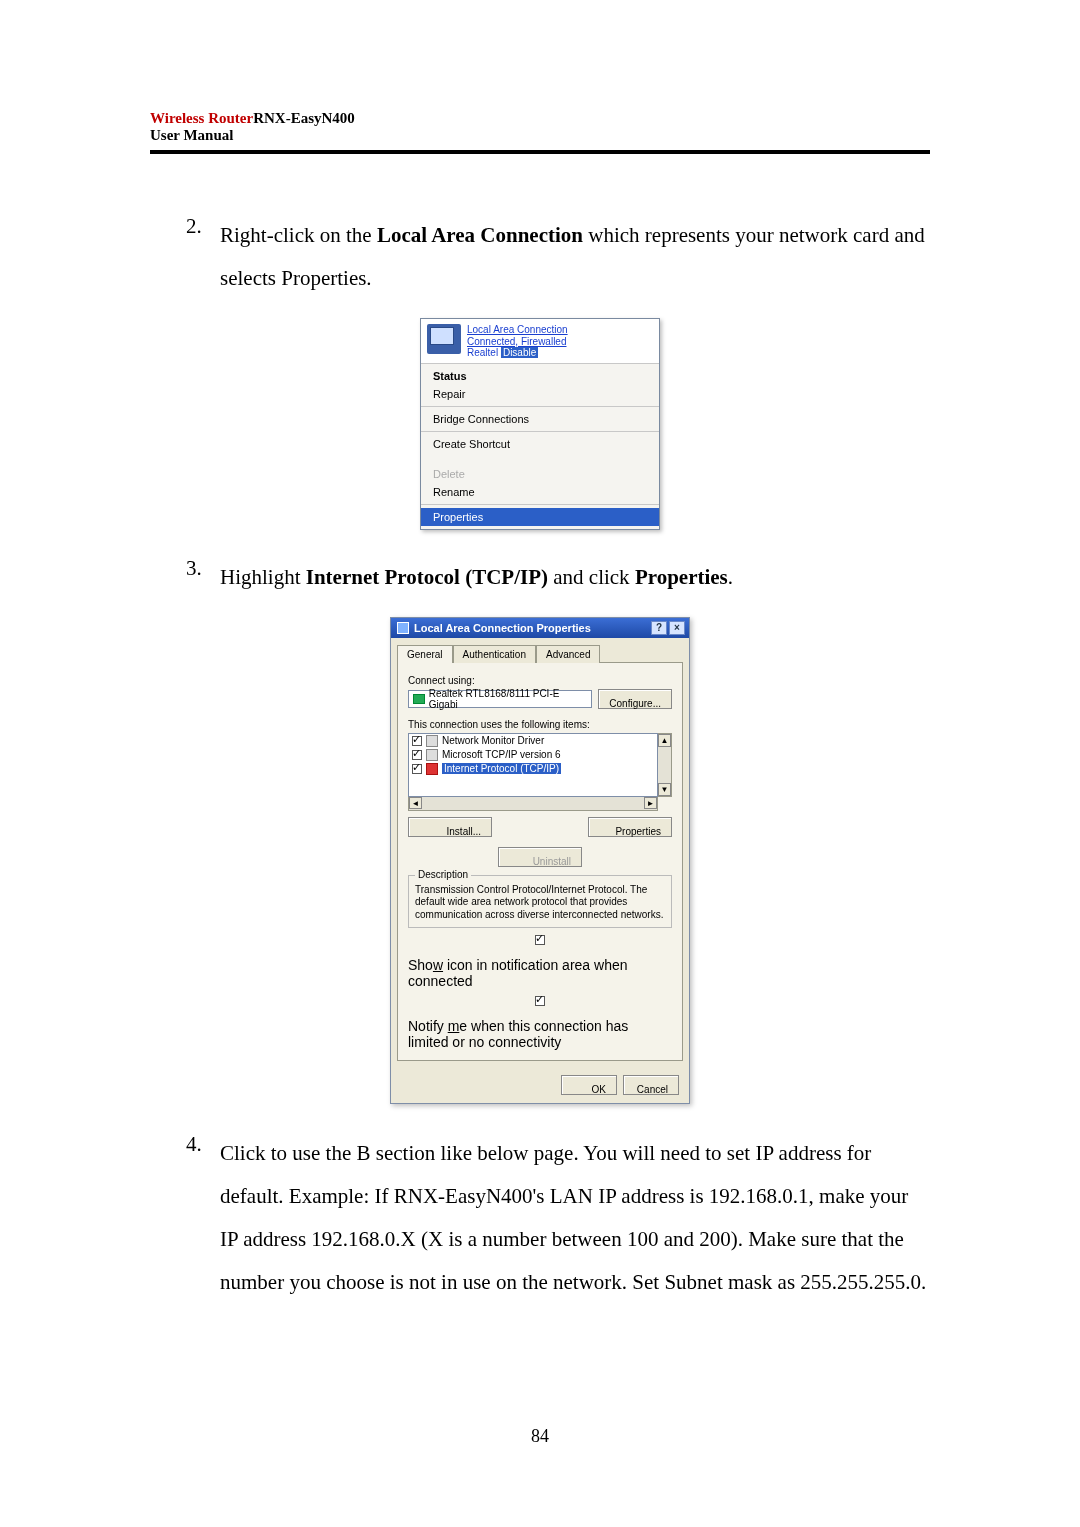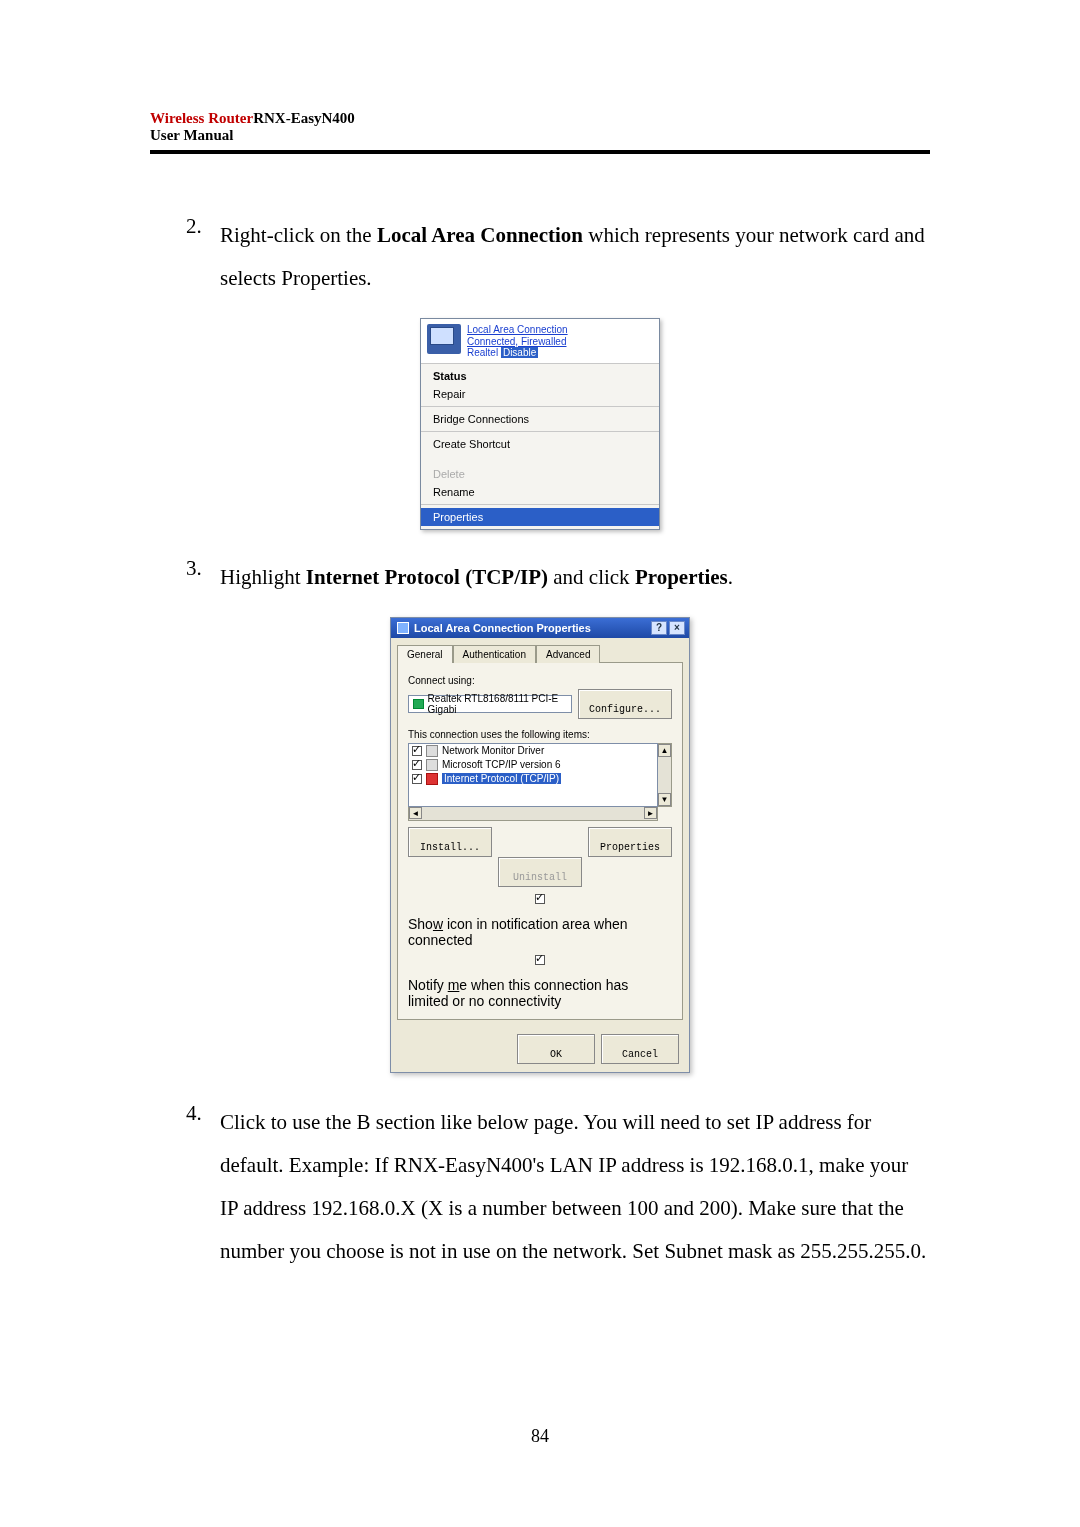--- a/index.html
+++ b/index.html
@@ -171,25 +171,26 @@
   }
   .dev-icon {
     width: 12px; height: 10px;
     background: #2a5;
     border: 1px solid #083;
   }
   .btn95 {
     background: #ece9d8;
     border: 1px solid #888;
     box-shadow: inset 1px 1px 0 #fff;
-    padding: 14px 10px;
-    font-size: 10px;
-    font-family: Liberation Mono, monospace;
+    padding: 8px 10px;
+    font-size: 10px;
+    font-family: Liberation Sans, sans-serif;
     height: 20px;
     cursor: default;
+    text-align: right;
   }
   .listwrap {
     position: relative;
     display: flex;
     margin-top: 3px;
   }
   .listbox {
     flex: 1;
     background: #fff;
     border: 1px solid #7e8ea8;
@@ -269,21 +270,21 @@
   }
   .desc-text { font-size: 10px; line-height: 1.25; }
   .chkline { display: flex; align-items: center; gap: 12px; margin-top: 7px; font-size: 14px; flex-direction: column; }
   .chkline .ul { text-decoration: underline; }
   .dlg-footer {
     display: flex;
     justify-content: flex-end;
     gap: 6px;
     padding: 8px 10px;
   }
-  .dlg-footer .btn95 { width: 78px; }
+  .dlg-footer .btn95 { width: 56px; }
 
   .page-number {
     position: absolute;
     bottom: 80px;
     left: 0; right: 0;
     text-align: center;
     font-size: 18px;
   }
 </style>
 </head>
@@ -397,20 +398,24 @@
         <div class="arrowbtn">◄</div>
         <div class="arrowbtn">►</div>
       </div>
 
       <div class="btnrow">
         <button class="btn95">Install...</button>
         <button class="btn95 disabled">Uninstall</button>
         <button class="btn95">Properties</button>
       </div>
 
+      <div class="groupbox">
+        <div class="legend">Description</div>
+        <div class="desc-text">Transmission Control Protocol/Internet Protocol. The default wide area network protocol that provides communication across diverse interconnected networks.</div>
+      </div>
 
       <div class="chkline">
         <div class="chk checked"></div>
         <span><span>Sho</span><span class="ul">w</span><span> icon in notification area when connected</span></span>
       </div>
       <div class="chkline">
         <div class="chk checked"></div>
         <span><span>Notify </span><span class="ul">m</span><span>e when this connection has limited or no connectivity</span></span>
       </div>
     </div>

